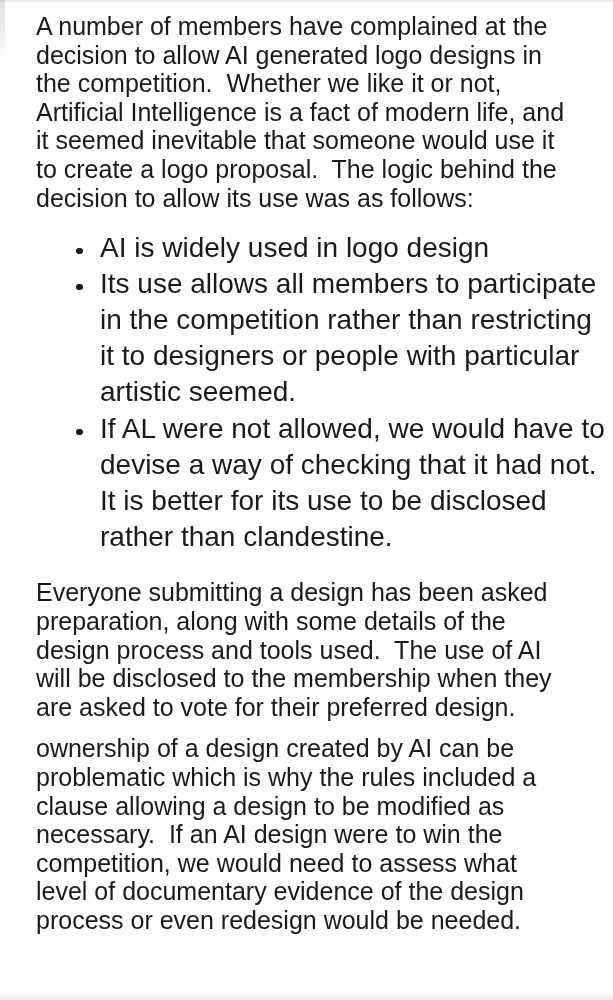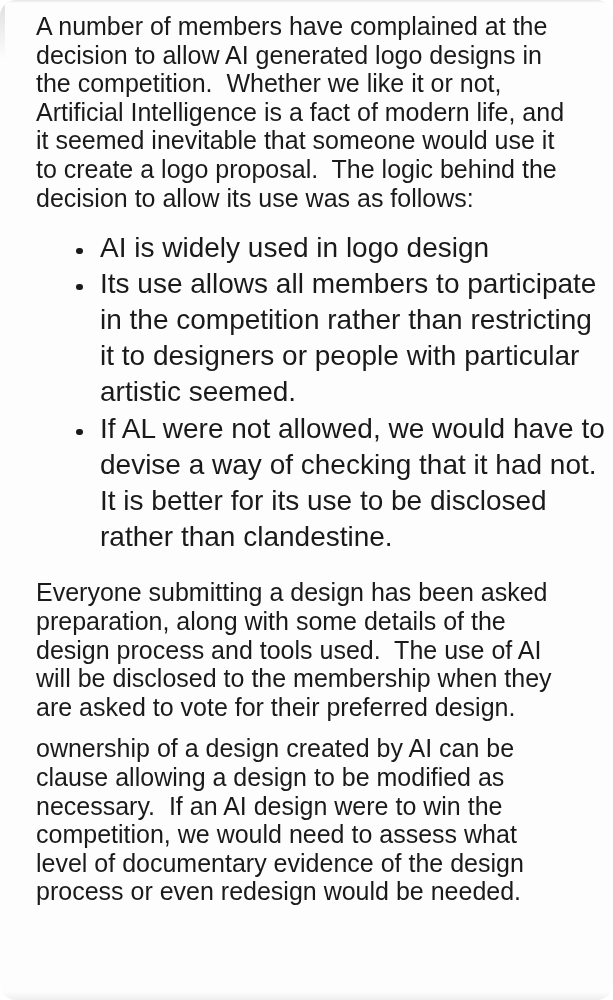--- a/index.html
+++ b/index.html
@@ -8,21 +8,20 @@
   .page {
     position: relative;
     width: 613px;
     height: 1000px;
     box-sizing: border-box;
     background: #fdfdfd;
     overflow: hidden;
     font-family: "Liberation Sans", "DejaVu Sans", sans-serif;
     color: #1a1a1a;
     padding: 12px 34px 0 36px;
-    border-radius: 16px;
     -webkit-font-smoothing: antialiased;
   }
 
   
   .para .line {
     font-size: 25px;
     line-height: 28.6px;
     white-space: pre;   
   }
   .para-1 { margin-bottom: 17.5px; }
@@ -106,20 +105,21 @@
   <div class="para para-2">
     <div class="line">Everyone submitting a design has been asked</div>
     <div class="line">preparation, along with some details of the</div>
     <div class="line">design process and tools used.  The use of AI</div>
     <div class="line">will be disclosed to the membership when they</div>
     <div class="line">are asked to vote for their preferred design.</div>
   </div>
 
   <div class="para para-3">
     <div class="line">ownership of a design created by AI can be</div>
+    <div class="line">problematic which is why the rules included a</div>
     <div class="line">clause allowing a design to be modified as</div>
     <div class="line">necessary.  If an AI design were to win the</div>
     <div class="line">competition, we would need to assess what</div>
     <div class="line">level of documentary evidence of the design</div>
     <div class="line">process or even redesign would be needed.</div>
   </div>
 
   <div class="bottom-edge"></div>
 </div>
 

